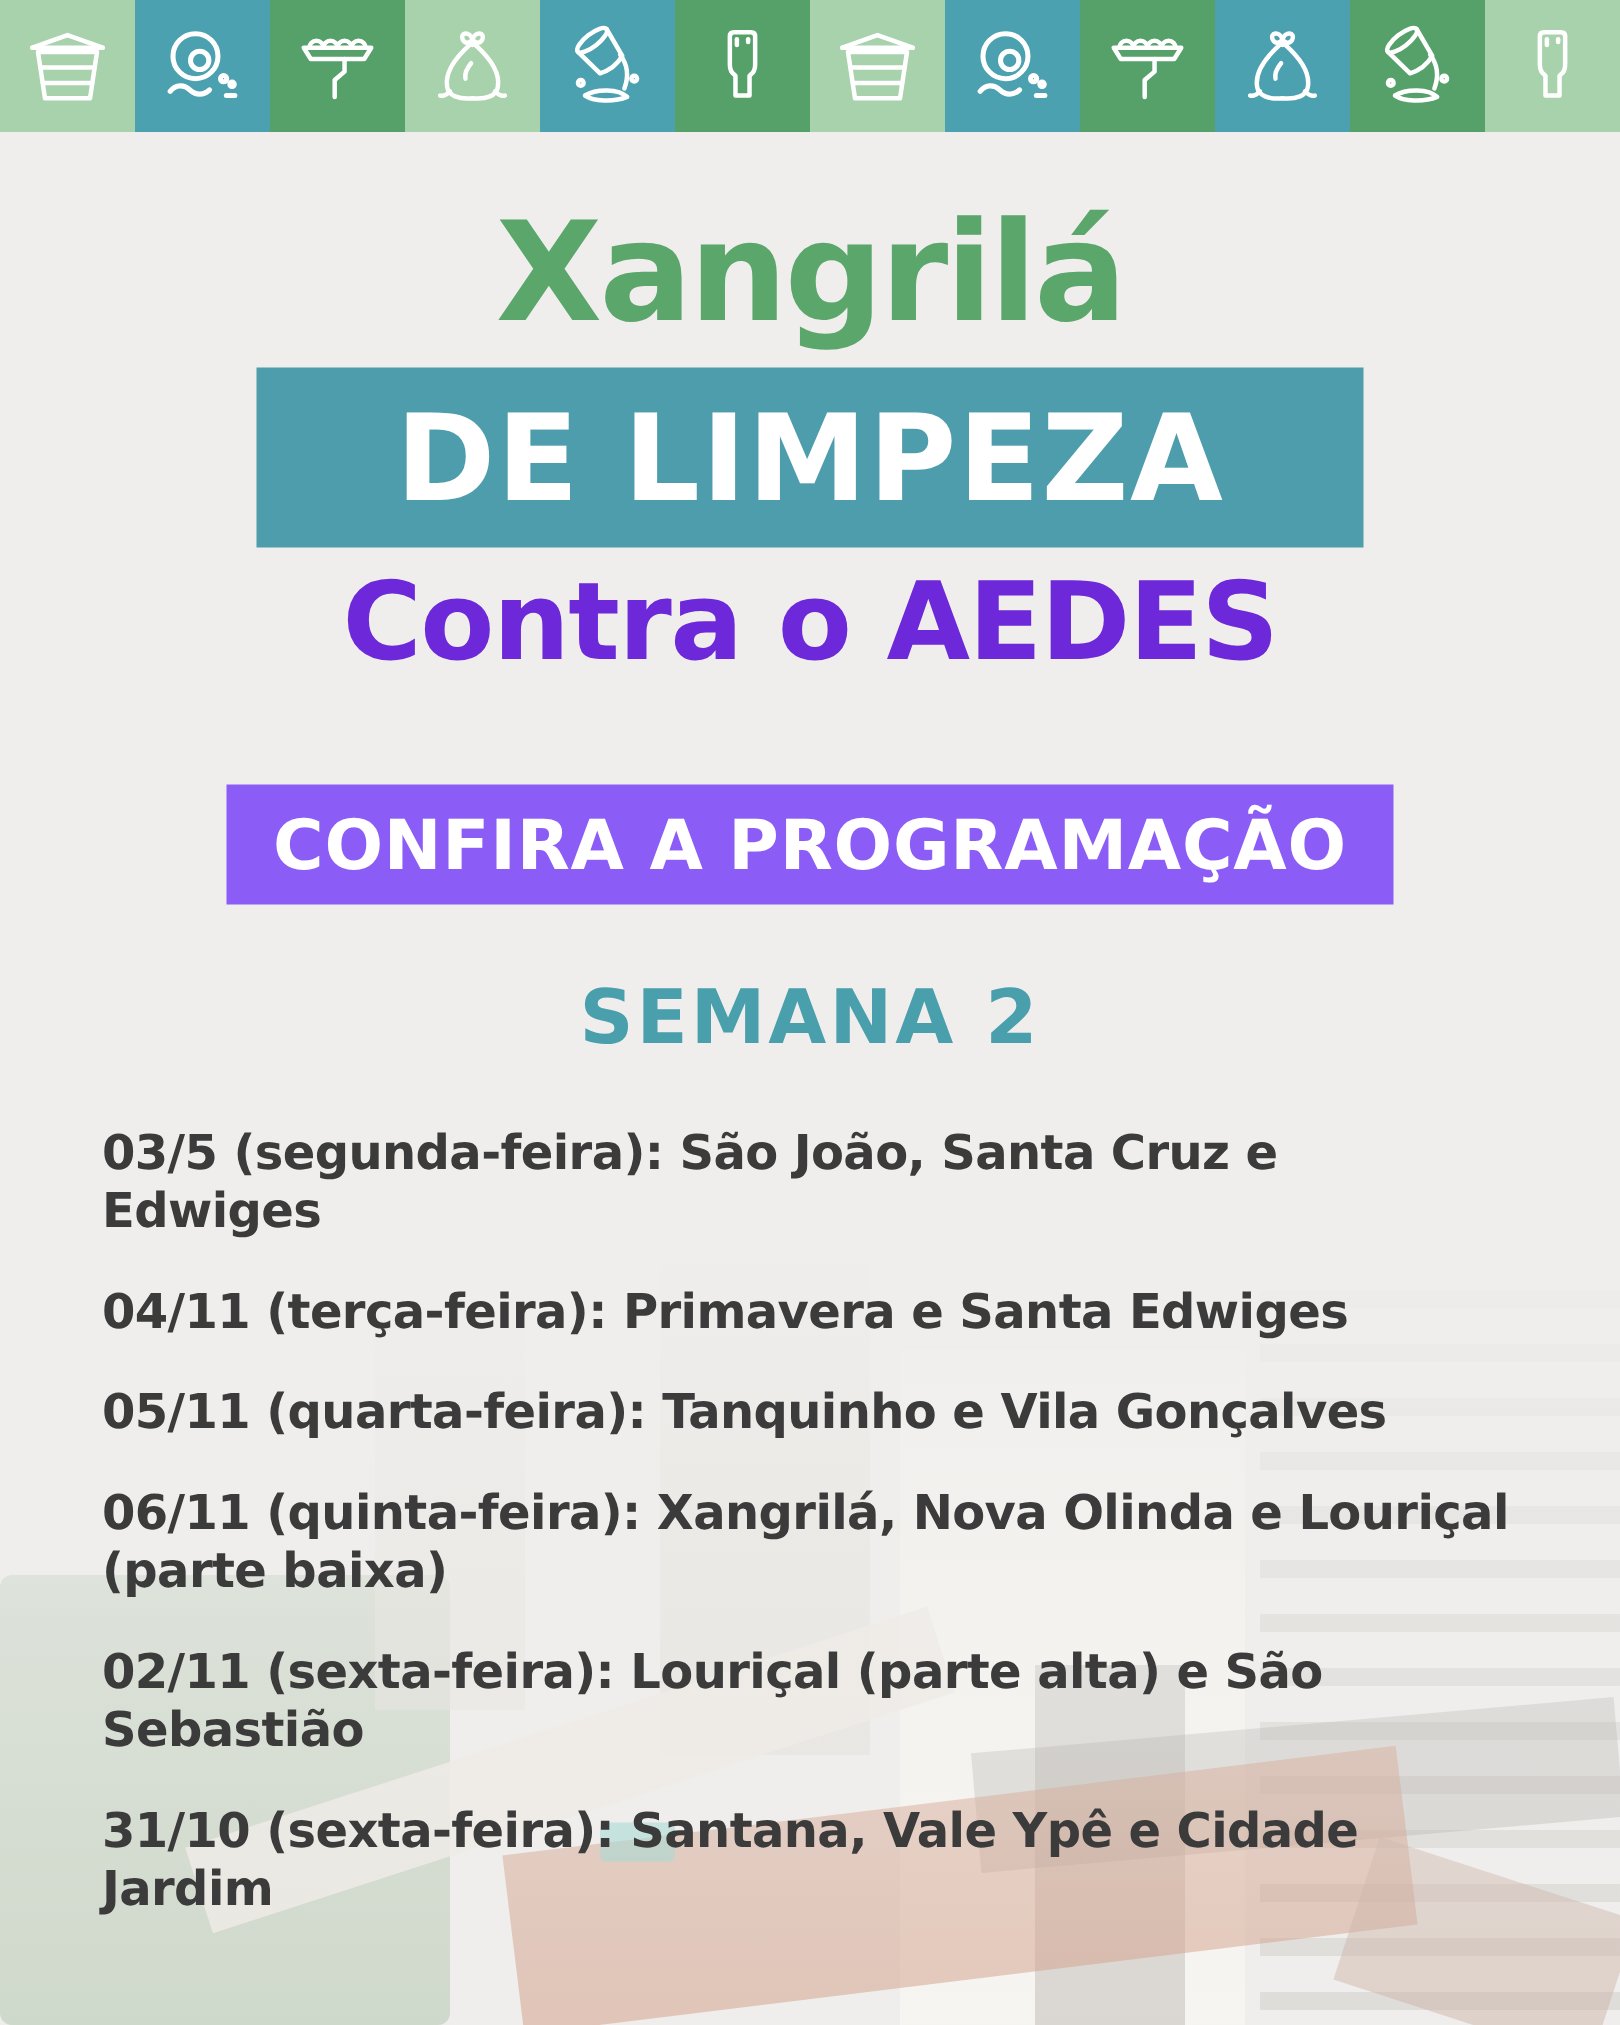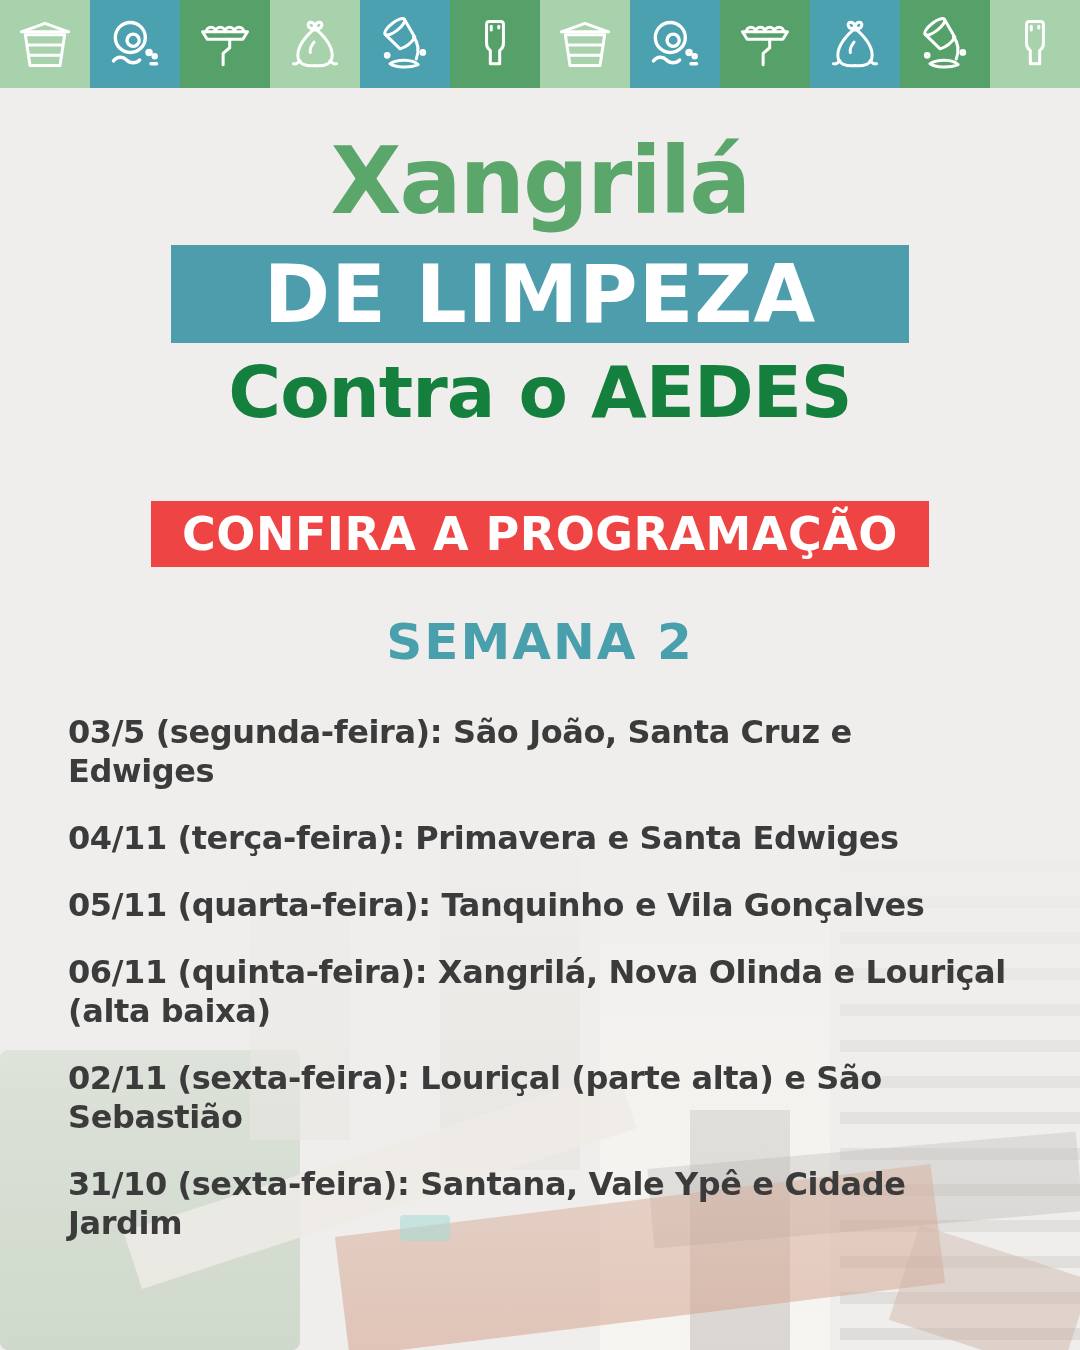--- a/index.html
+++ b/index.html
@@ -33,33 +33,33 @@
   .icon-strip{display:flex;width:1080px;height:88px;}
   .tile{flex:1 1 0;display:flex;align-items:center;justify-content:center;}
   .glyph{width:60px;height:60px;display:block;}
 
   .title-green{
     margin:44px 0 0 0;text-align:center;
     font-size:92px;line-height:1.08;font-weight:bold;letter-spacing:-2px;
     color:#5aa66b;
   }
   .teal-band{
-    width:738px;height:98px;margin:14px auto 0;
+    width:738px;height:120px;margin:14px auto 0;
     background:#4d9dac;display:flex;align-items:center;justify-content:center;
   }
   .teal-band .band-text{color:#ffffff;font-size:80px;font-weight:bold;letter-spacing:1px;}
   .title-teal{
     margin:12px 0 0 0;text-align:center;
     font-size:72px;line-height:1.05;font-weight:bold;letter-spacing:-1px;
-    color:#15803d;
+    color:#6d28d9;
   }
 
   .confira-band{
-    width:778px;height:66px;margin:70px auto 0;
-    background:#ef4444;display:flex;align-items:center;justify-content:center;
+    width:778px;height:80px;margin:70px auto 0;
+    background:#8b5cf6;display:flex;align-items:center;justify-content:center;
   }
   .confira-band .band-text{color:#ffffff;font-size:46px;font-weight:bold;letter-spacing:0.5px;}
 
   .semana{
     margin:46px 0 0 0;text-align:center;
     font-size:50px;font-weight:bold;letter-spacing:2px;
     color:#4a9fad;
   }
 
   .schedule{margin:42px 50px 0 68px;}
@@ -231,21 +231,21 @@
         <div class="sched-line">Edwiges</div>
       </div>
       <div class="schedule-item">
         <div class="sched-line">04/11 (terça-feira): Primavera e Santa Edwiges</div>
       </div>
       <div class="schedule-item">
         <div class="sched-line">05/11 (quarta-feira): Tanquinho e Vila Gonçalves</div>
       </div>
       <div class="schedule-item">
         <div class="sched-line">06/11 (quinta-feira): Xangrilá, Nova Olinda e Louriçal</div>
-        <div class="sched-line">(alta baixa)</div>
+        <div class="sched-line">(parte baixa)</div>
       </div>
       <div class="schedule-item">
         <div class="sched-line">02/11 (sexta-feira): Louriçal (parte alta) e São</div>
         <div class="sched-line">Sebastião</div>
       </div>
       <div class="schedule-item">
         <div class="sched-line">31/10 (sexta-feira): Santana, Vale Ypê e Cidade</div>
         <div class="sched-line">Jardim</div>
       </div>
     </div>

